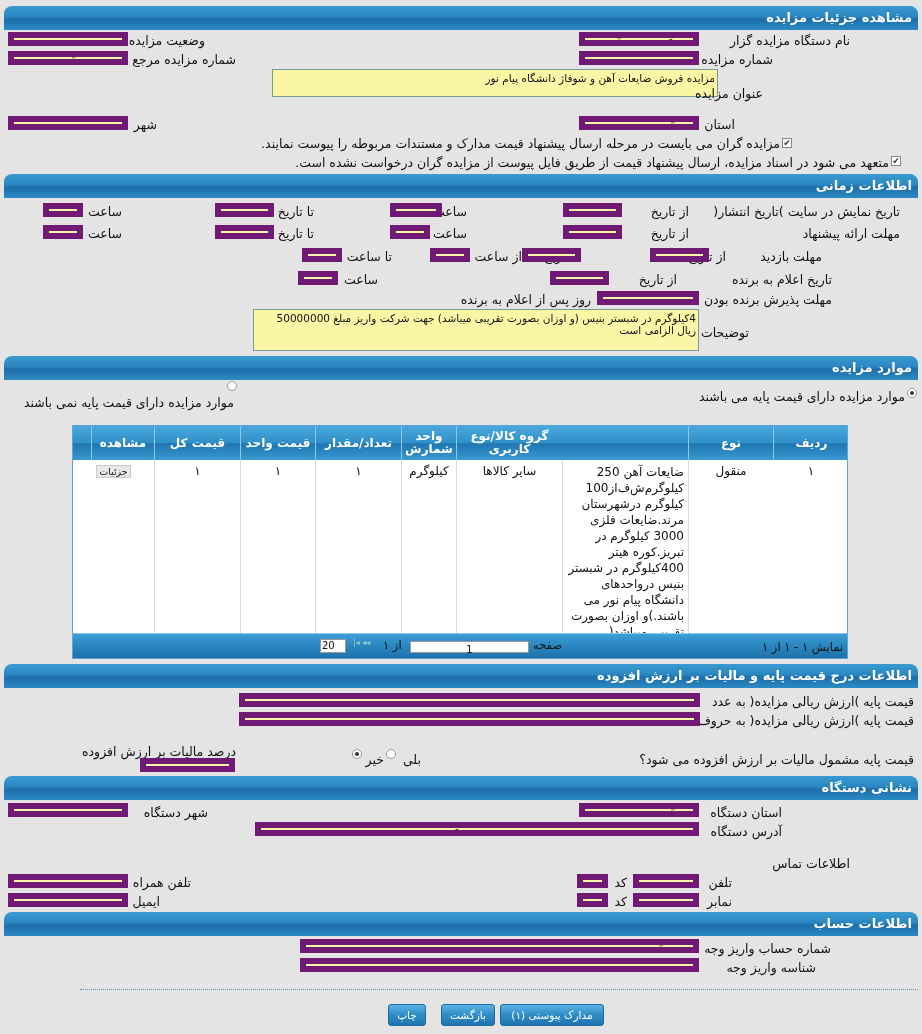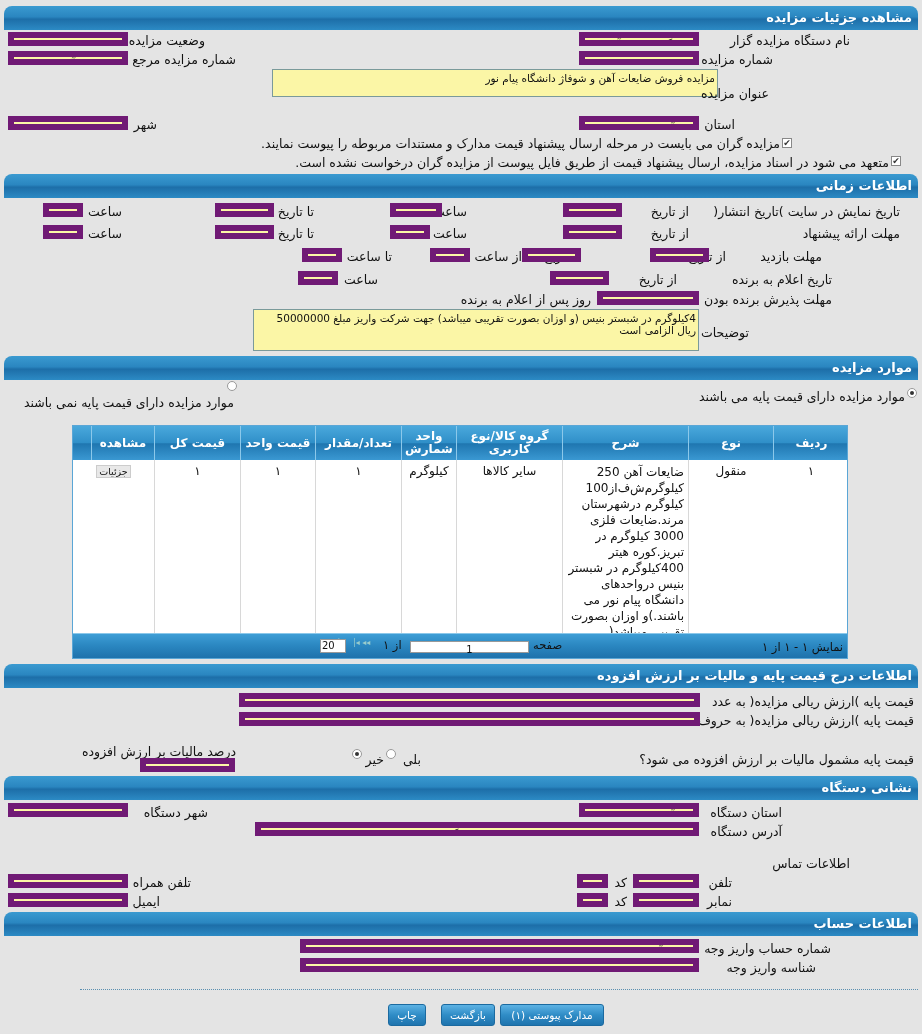--- a/index.html
+++ b/index.html
@@ -72,21 +72,21 @@
 <div class="fld" style="left:579px; top:32px; width:120px; text-align:right;">دانشگاه پیام نور آذربایجان ش</div>
 <div class="lbl" style="right:717px; top:33px;">وضعیت مزایده</div>
 <div class="fld" style="left:8px; top:32px; width:120px;">منتشر شده</div>
 
 <div class="lbl" style="right:149px; top:52px;">شماره مزایده</div>
 <div class="fld" style="left:579px; top:51px; width:120px;">6003091244000002</div>
 <div class="lbl" style="right:686px; top:52px;">شماره مزایده مرجع</div>
 <div class="fld" style="left:8px; top:51px; width:120px; text-align:right;">14030329آهن</div>
 
 <div class="ta" style="left:253px; top:69px; width:446px; height:28px;margin-left:19px;">مزایده فروش ضایعات آهن و شوفاژ دانشگاه پیام نور</div>
-<div class="lbl" style="right:153px; top:86px;margin-left:40px;">عنوان مزایده</div>
+<div class="lbl" style="right:159px; top:86px;margin-left:40px;">عنوان مزایده</div>
 
 <div class="lbl" style="right:187px; top:117px;">استان</div>
 <div class="fld" style="left:579px; top:116px; width:120px;">آذربایجان شرقی</div>
 <div class="lbl" style="right:765px; top:117px;">شهر</div>
 <div class="fld" style="left:8px; top:116px; width:120px;">تبریز</div>
 
 <div class="chk" style="left:782px; top:138px;">✔</div>
 <div class="lbl" style="right:142px; top:136px;">مزایده گران می بایست در مرحله ارسال پیشنهاد قیمت مدارک و مستندات مربوطه را پیوست نمایند.</div>
 <div class="chk" style="left:891px; top:156px;">✔</div>
 <div class="lbl" style="right:33px; top:155px;">متعهد می شود در اسناد مزایده، ارسال پیشنهاد قیمت از طریق فایل پیوست از مزایده گران درخواست نشده است.</div>
@@ -140,21 +140,20 @@
 
 <div class="radio on" style="left:907px; top:388px;"></div>
 <div class="lbl" style="right:17px; top:389px;">موارد مزایده دارای قیمت پایه می باشند</div>
 <div class="radio" style="left:227px; top:381px;"></div>
 <div class="lbl" style="right:688px; top:395px;">موارد مزایده دارای قیمت پایه نمی باشند</div>
 
 <div class="grid">
   <div class="grid-head">
     <div class="gh" style="left:700px; width:76px;">ردیف</div>
     <div class="gh" style="left:615px; width:85px;">نوع</div>
-    <div class="gh" style="left:489px; width:126px;">شرح</div>
     <div class="gh" style="left:383px; width:106px; padding:0 8px;">گروه کالا/نوع کاربری</div>
     <div class="gh" style="left:328px; width:55px; padding:0 6px;">واحد شمارش</div>
     <div class="gh" style="left:242px; width:86px;">تعداد/مقدار</div>
     <div class="gh" style="left:167px; width:75px;">قیمت واحد</div>
     <div class="gh" style="left:81px; width:86px;">قیمت کل</div>
     <div class="gh" style="left:18px; width:63px;">مشاهده</div>
   </div>
   <div>
     <div class="gc" style="left:700px; width:76px; border-left:none;">۱</div>
     <div class="gc" style="left:615px; width:85px;">منقول</div>

